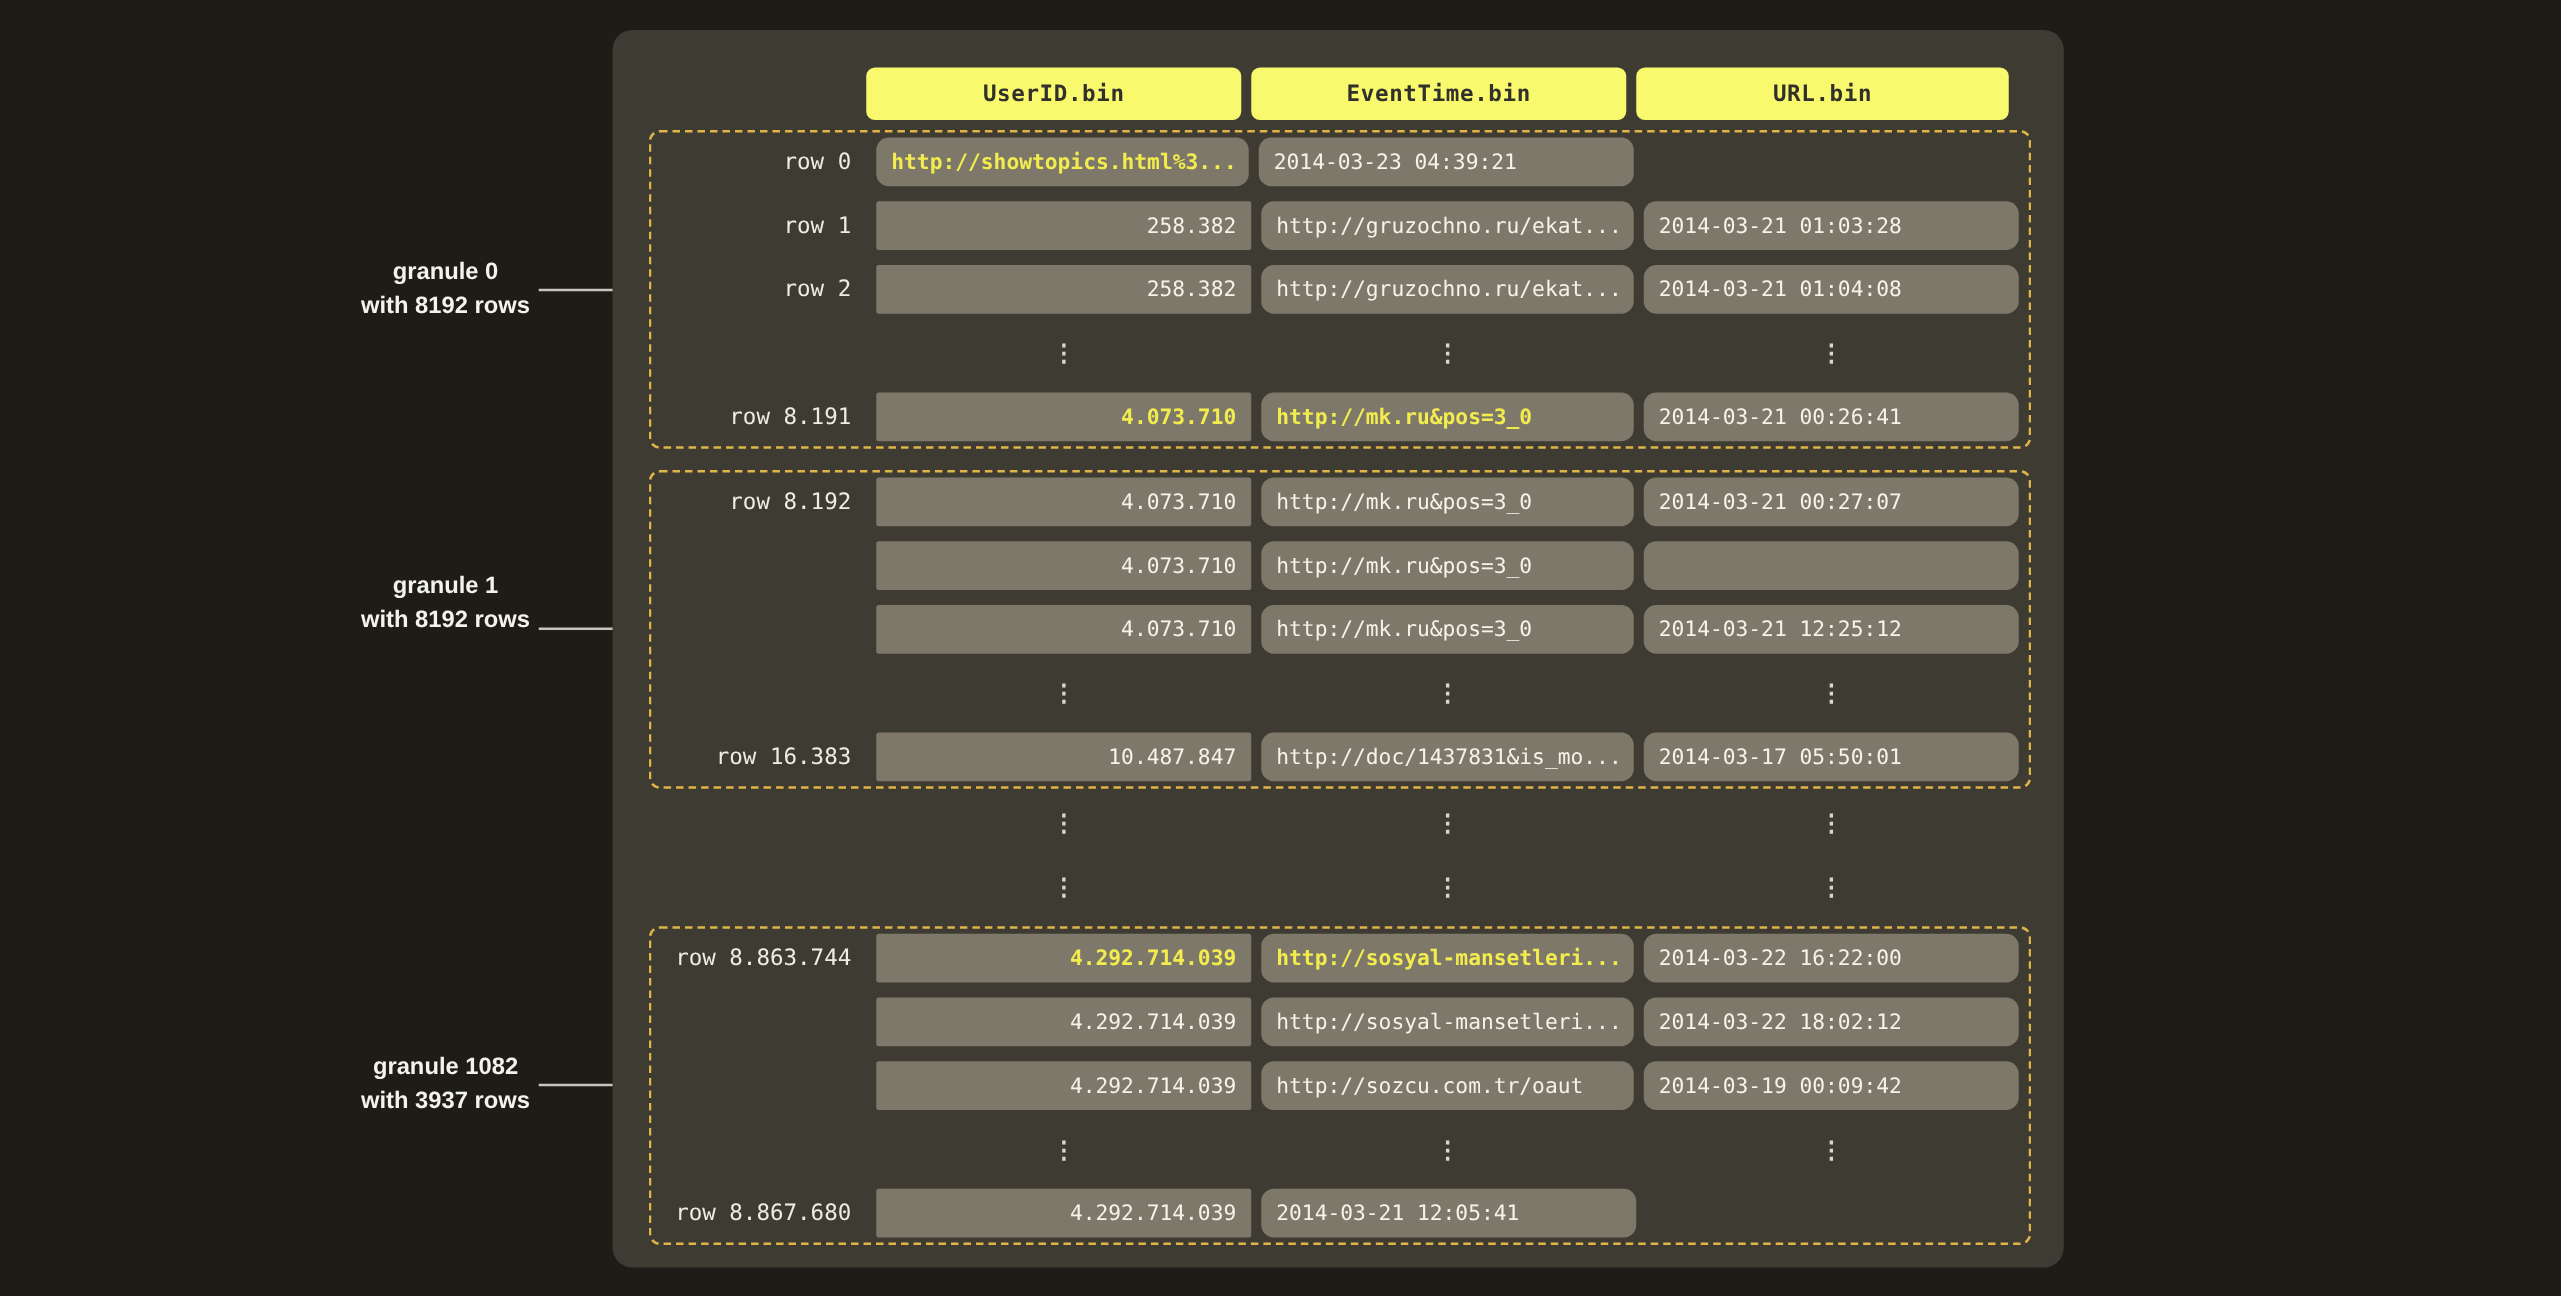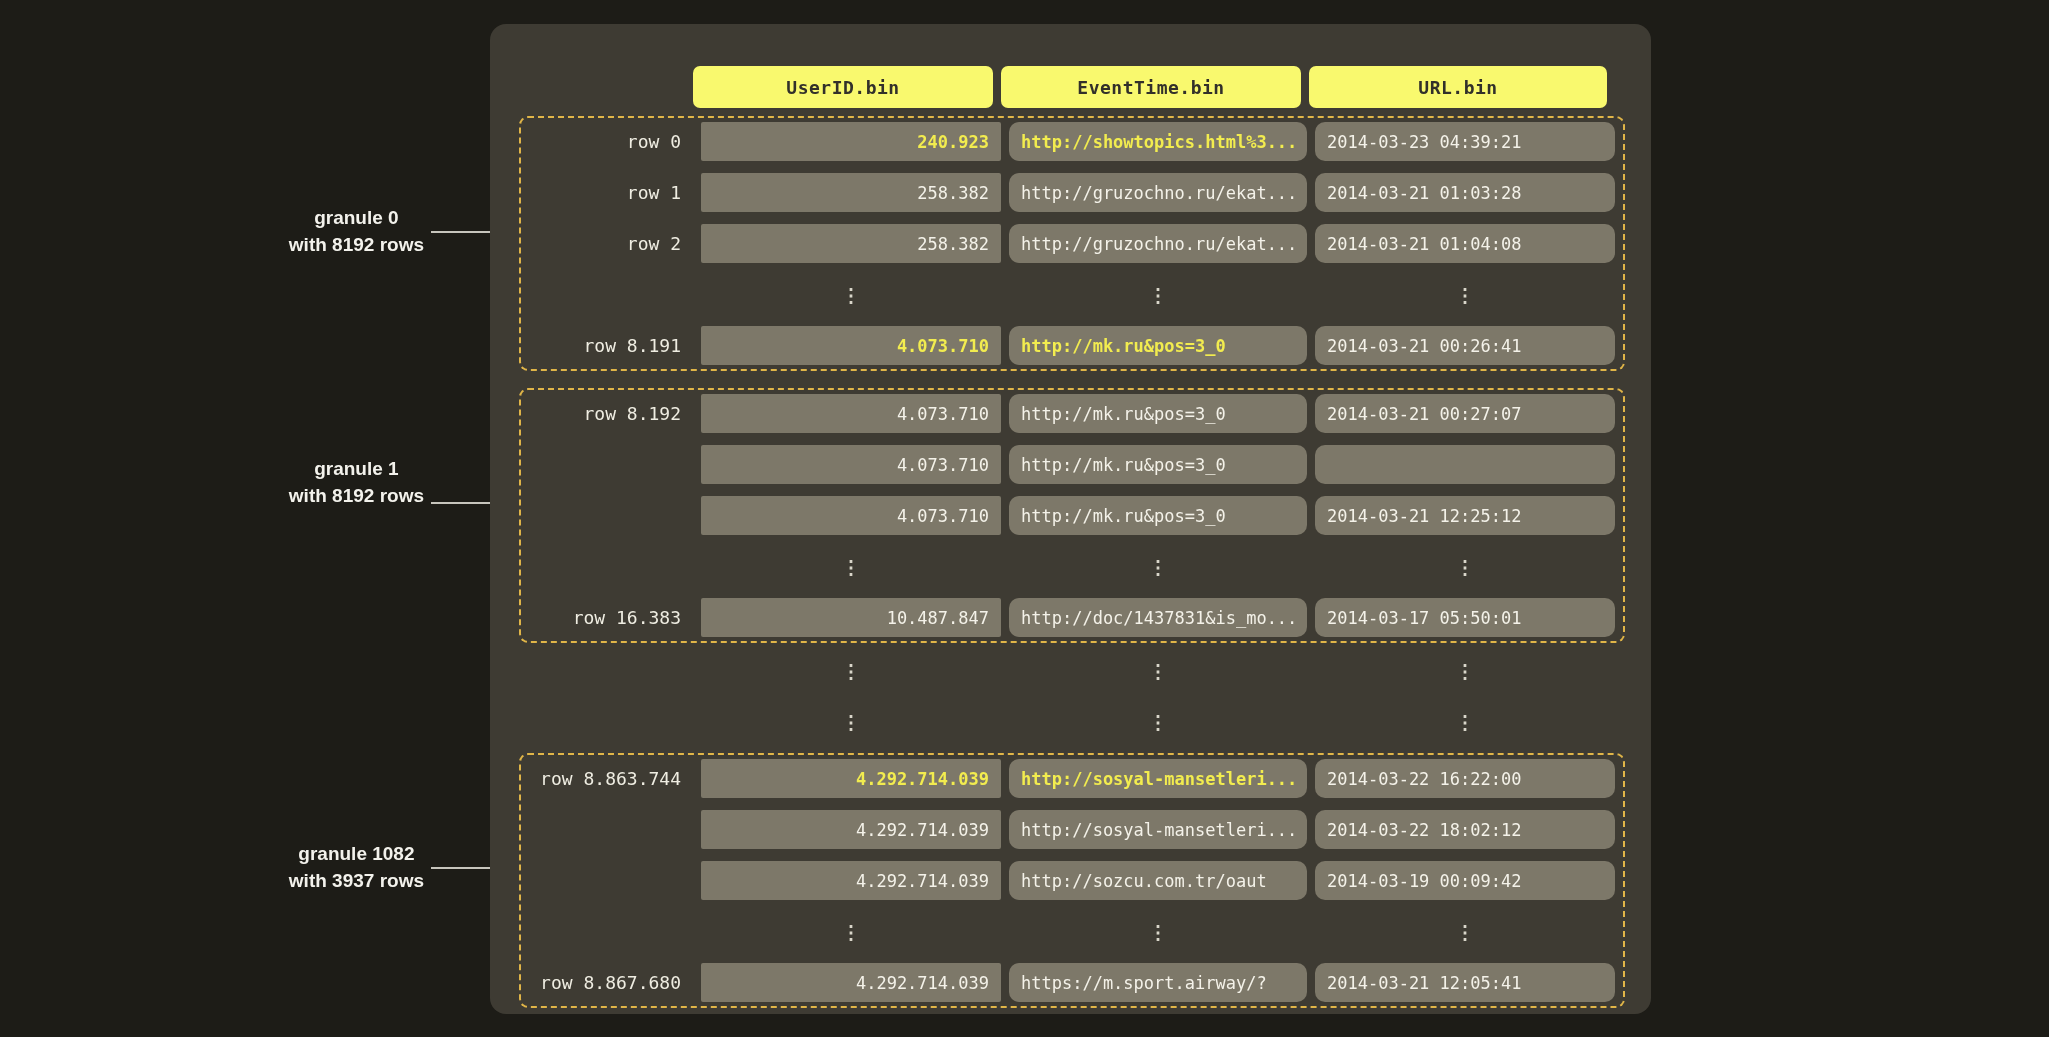--- a/index.html
+++ b/index.html
@@ -1,21 +1,21 @@
 <!DOCTYPE html>
 <html><head>
 <meta charset="utf-8">
 <style>
   * { box-sizing: border-box; margin: 0; padding: 0; }
   html, body { width: 2049px; height: 1037px; background: #1d1c17; }
   .stage { position: relative; width: 2049px; height: 1037px; background: #1d1c17; overflow: hidden;
            font-family: "DejaVu Sans Mono", monospace; }
 
   .panel { position: absolute; left: 490px; top: 24px; width: 1161px; height: 990px;
-           background: #3e3b33; border-radius: 16px; padding-top: 42px; }
+           background: #3e3b33; border-radius: 16px; padding-top: 30px; }
 
   .header-row { display: flex; column-gap: 8px; margin-left: 203px; margin-bottom: 8px; }
   .hdr { height: 42px; border-radius: 7px; background: #f9f96e; color: #32302a;
          display: flex; align-items: center; justify-content: center;
          font-weight: 700; font-size: 18px; letter-spacing: 0.5px; }
   .c1 { width: 300px; } .c2 { width: 298px; } .c3 { width: 300px; }
 
   .granule-box { margin: 0 26px 0 29px; border: 2px dashed #e0b548; border-radius: 9px;
                  padding: 4px 8px; display: flex; flex-direction: column; row-gap: 12px; }
   .gb1 { margin-top: 17px; }
@@ -72,21 +72,20 @@
 
     <div class="header-row">
       <div class="hdr c1">UserID.bin</div>
       <div class="hdr c3">EventTime.bin</div>
       <div class="hdr c2">URL.bin</div>
     </div>
 
     <div class="granule-box gb0">
       <div class="row">
         <div class="rlabel">row 0</div>
-        <div class="cell c1 hl">240.923</div>
         <div class="cell c2 hl">http://showtopics.html%3...</div>
         <div class="cell c3">2014-03-23 04:39:21</div>
       </div>
       <div class="row">
         <div class="rlabel">row 1</div>
         <div class="cell c1">258.382</div>
         <div class="cell c2">http://gruzochno.ru/ekat...</div>
         <div class="cell c3">2014-03-21 01:03:28</div>
       </div>
       <div class="row">
@@ -176,19 +175,18 @@
       </div>
       <div class="row">
         <div class="rlabel"></div>
         <div class="ecell c1">⋮</div>
         <div class="ecell c2">⋮</div>
         <div class="ecell c3">⋮</div>
       </div>
       <div class="row">
         <div class="rlabel">row 8.867.680</div>
         <div class="cell c1">4.292.714.039</div>
-        <div class="cell c2">https://m.sport.airway/?</div>
         <div class="cell c3">2014-03-21 12:05:41</div>
       </div>
     </div>
 
   </div>
 </div>
 
 </body></html>

